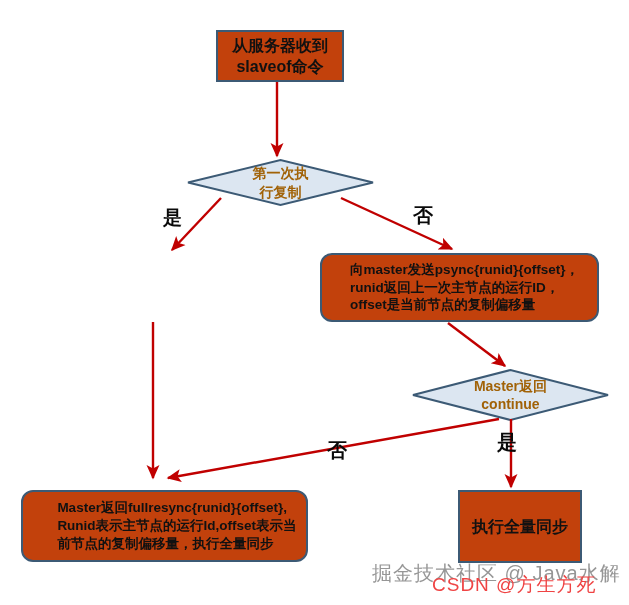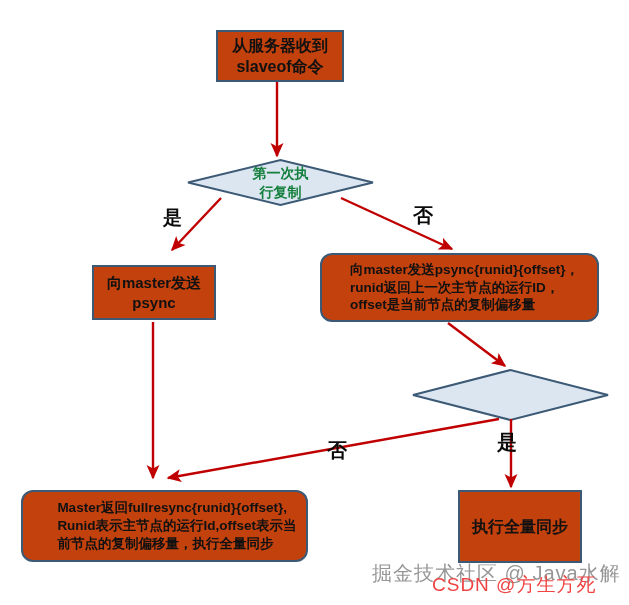--- a/index.html
+++ b/index.html
@@ -45,21 +45,21 @@
     justify-content: center;
     text-align: left;
     border-radius: 12px;
   }
   .diamond-label {
     position: absolute;
     display: flex;
     align-items: center;
     justify-content: center;
     text-align: center;
-    color: #15803d;
+    color: #a16207;
     font-weight: bold;
     line-height: 1.32;
     white-space: pre-line;
     pointer-events: none;
   }
   .edge-label {
     position: absolute;
     color: #0a0a0a;
     font-weight: bold;
     font-family: "Liberation Sans", "DejaVu Sans", sans-serif;
@@ -118,31 +118,31 @@
   <div class="node rect-node" style="left:216px; top:30px; width:128px; height:52px; font-size:16px;">
     <span class="node-text">从服务器收到
 slaveof命令</span>
   </div>
 
   <div class="diamond-label" style="left:208px; top:160px; width:145px; height:45px; font-size:14px;">
     <span class="node-text">第一次执
 行复制</span>
   </div>
 
-  <div class="node rect-node" style="left:92px; top:265px; width:124px; height:55px; font-size:15px;">
-    <span class="node-text">向master发送
-psync</span>
-  </div>
 
   <div class="node rect-node align-left" style="left:320px; top:253px; width:279px; height:69px; font-size:13.5px; padding-left:10px;">
     <span class="node-text">向master发送psync{runid}{offset}，
 runid返回上一次主节点的运行ID，
 offset是当前节点的复制偏移量</span>
   </div>
 
+  <div class="diamond-label" style="left:438px; top:370px; width:145px; height:50px; font-size:14px;">
+    <span class="node-text">Master返回
+continue</span>
+  </div>
 
   <div class="node rect-node align-left" style="left:21px; top:490px; width:287px; height:72px; font-size:13.5px; padding-left:25px;">
     <span class="node-text">Master返回fullresync{runid}{offset},
 Runid表示主节点的运行Id,offset表示当
 前节点的复制偏移量，执行全量同步</span>
   </div>
 
   <div class="node rect-node" style="left:458px; top:490px; width:124px; height:73px; font-size:16px;">
     <span class="node-text">执行全量同步</span>
   </div>

